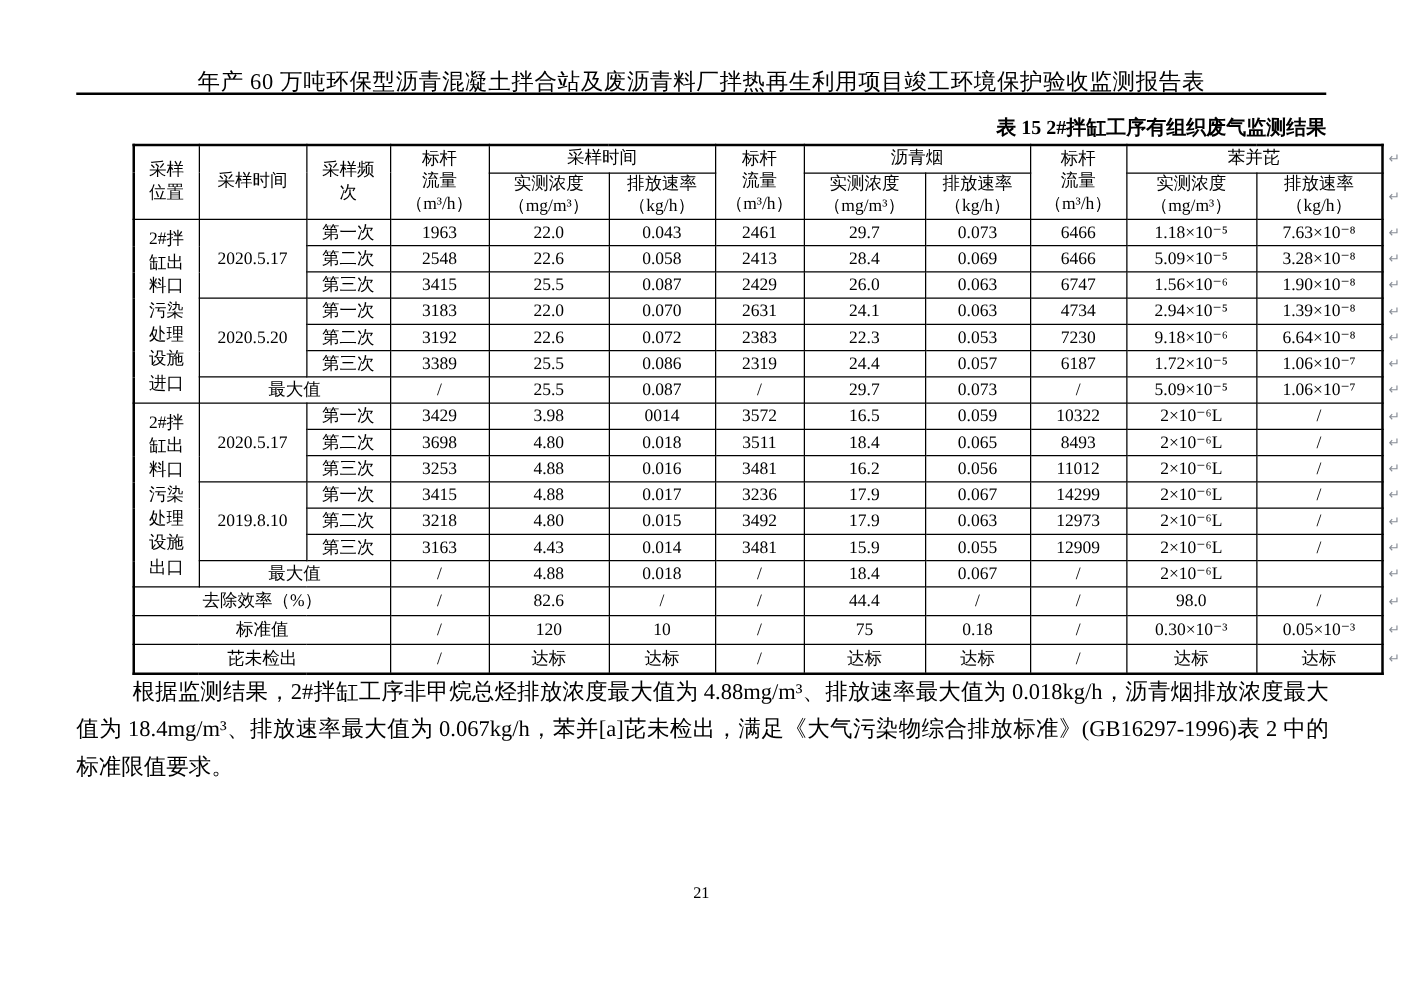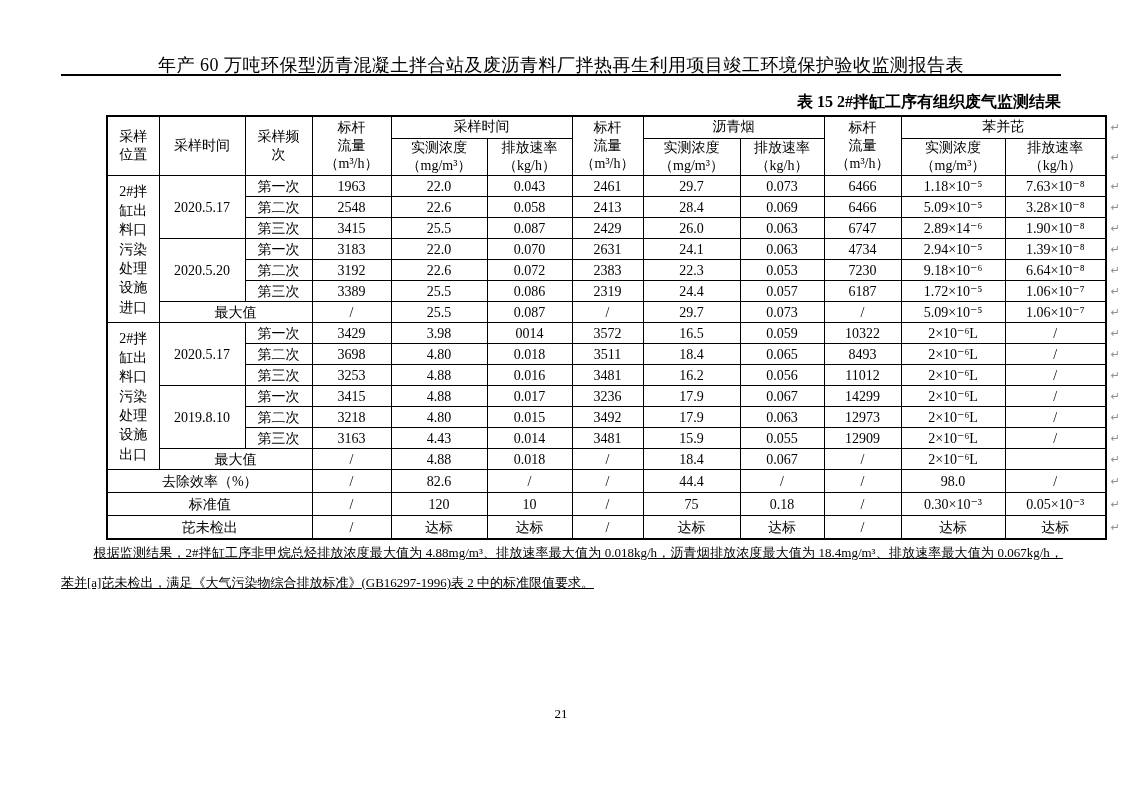--- a/index.html
+++ b/index.html
@@ -50,22 +50,22 @@
   .pmark {
     position: absolute; right: -15px; top: 50%;
     transform: translateY(-50%);
     color: #8a8f98; font-size: 11px; line-height: 1;
     font-family: "DejaVu Sans", sans-serif;
     pointer-events: none;
   }
 
   .note {
     position: absolute; top: 538px; left: 61px; width: 1002px;
-    font-size: 13px; line-height: 30px;
-    text-indent: 2.5em; text-align: justify; text-decoration: underline;
+    font-size: 18px; line-height: 30px;
+    text-indent: 2.5em; text-align: justify;
   }
   .page-number {
     position: absolute; top: 706px; left: 0; width: 1122px;
     text-align: center; font-size: 13px;
   }
 </style>
 </head>
 <body>
 
 <div class="page">
@@ -159,21 +159,21 @@
     </tr>
     <tr class="h-data">
       <td>第三次</td>
       <td>3415</td>
       <td>25.5</td>
       <td>0.087</td>
       <td>2429</td>
       <td>26.0</td>
       <td>0.063</td>
       <td>6747</td>
-      <td>2.89×14⁻⁶</td>
+      <td>1.56×10⁻⁶</td>
       <td>1.90×10⁻⁸<span class="pmark">↵</span></td>
     </tr>
     <tr class="h-data">
       <td rowspan="3">2020.5.20</td>
       <td>第一次</td>
       <td>3183</td>
       <td>22.0</td>
       <td>0.070</td>
       <td>2631</td>
       <td>24.1</td>

